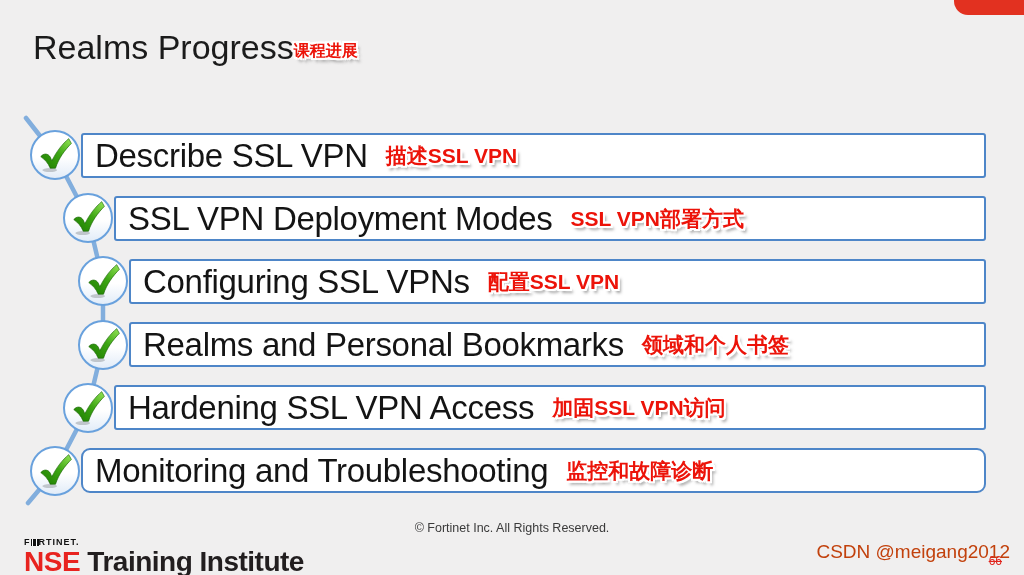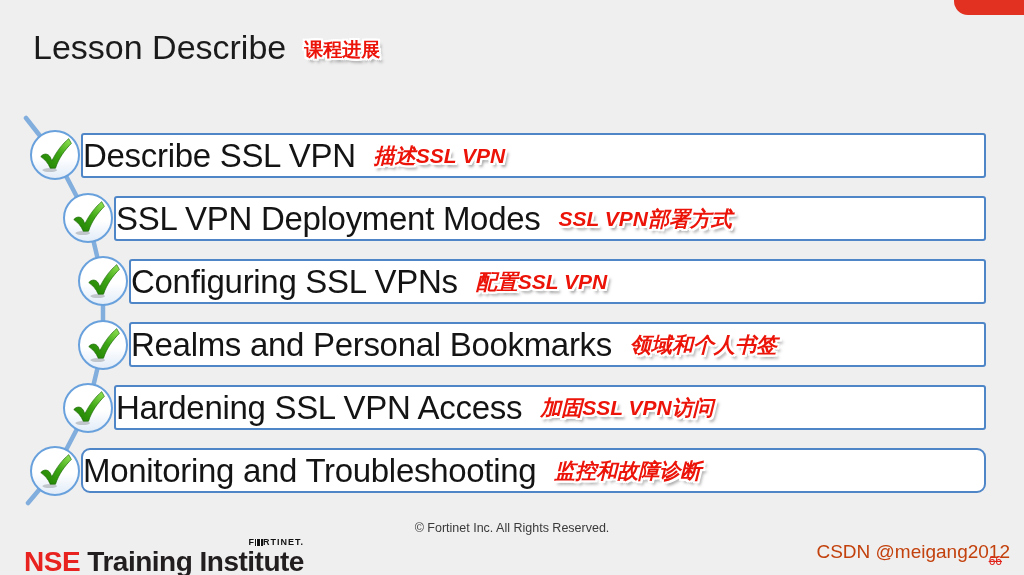--- a/index.html
+++ b/index.html
@@ -34,22 +34,21 @@
     color: #ec1309;
     font-weight: bold;
     text-shadow:
       -2px -2px 0 #fff,  2px -2px 0 #fff,
       -2px  2px 0 #fff,  2px  2px 0 #fff,
       -2px  0   0 #fff,  2px  0   0 #fff,
        0   -2px 0 #fff,  0    2px 0 #fff,
        3px  4px 3px rgba(80,80,80,0.55);
   }
   .title .zh-outline {
-    font-size: 19px;
-    margin-left: 18px;
+    font-size: 16px;
     position: relative;
     top: -3px;
   }
 
   svg.connector {
     position: absolute;
     left: 0; top: 0;
     z-index: 2;
     pointer-events: none;
   }
@@ -58,48 +57,48 @@
     position: absolute;
     right: 38px;
     height: 45px;
     background: #ffffff;
     border: 2px solid #4e86c8;
     border-radius: 3px;
     z-index: 1;
     display: flex;
     align-items: center;
     gap: 18px;
+    padding-left: 12px;
     white-space: nowrap;
     overflow: hidden;
   }
   .bar .en {
     font-size: 33px;
     color: #141414;
     letter-spacing: -0.3px;
   }
-  .bar .zh-outline { font-size: 21px; font-style: italic; }
+  .bar .zh-outline { font-size: 21px; }
 
   .node {
     position: absolute;
     width: 50px; height: 50px;
     border-radius: 50%;
     border: 2px solid #69a1dd;
     background: linear-gradient(180deg, #ffffff 55%, #e2ecf8 100%);
     z-index: 3;
     display: flex;
     align-items: center;
     justify-content: center;
   }
   .node svg { display: block; }
 
   .footer-logo {
     position: absolute;
     left: 24px; top: 538px;
     line-height: 1;
-    text-align: right;
   }
   .fortinet-word {
     font-size: 9px;
     font-weight: bold;
     color: #111111;
     letter-spacing: 1px;
     margin-bottom: 1px;
   }
   .gate-icon {
     display: inline-block;
@@ -145,21 +144,21 @@
   }
 </style>
 </head>
 <body>
 
 <div class="slide">
 
   <div class="corner-tab"></div>
 
   <div class="title">
-    <span>Lesson Describe</span><span class="zh-outline">课程进展</span>
+    <span>Realms Progress</span><span class="zh-outline">课程进展</span>
   </div>
 
   <svg class="connector" width="1024" height="575" viewBox="0 0 1024 575">
     <defs>
       <linearGradient id="checkGrad" x1="0" y1="1" x2="1" y2="0">
         <stop offset="0" stop-color="#1c7c00"></stop>
         <stop offset="0.55" stop-color="#3da614"></stop>
         <stop offset="1" stop-color="#96e657"></stop>
       </linearGradient>
     </defs>

